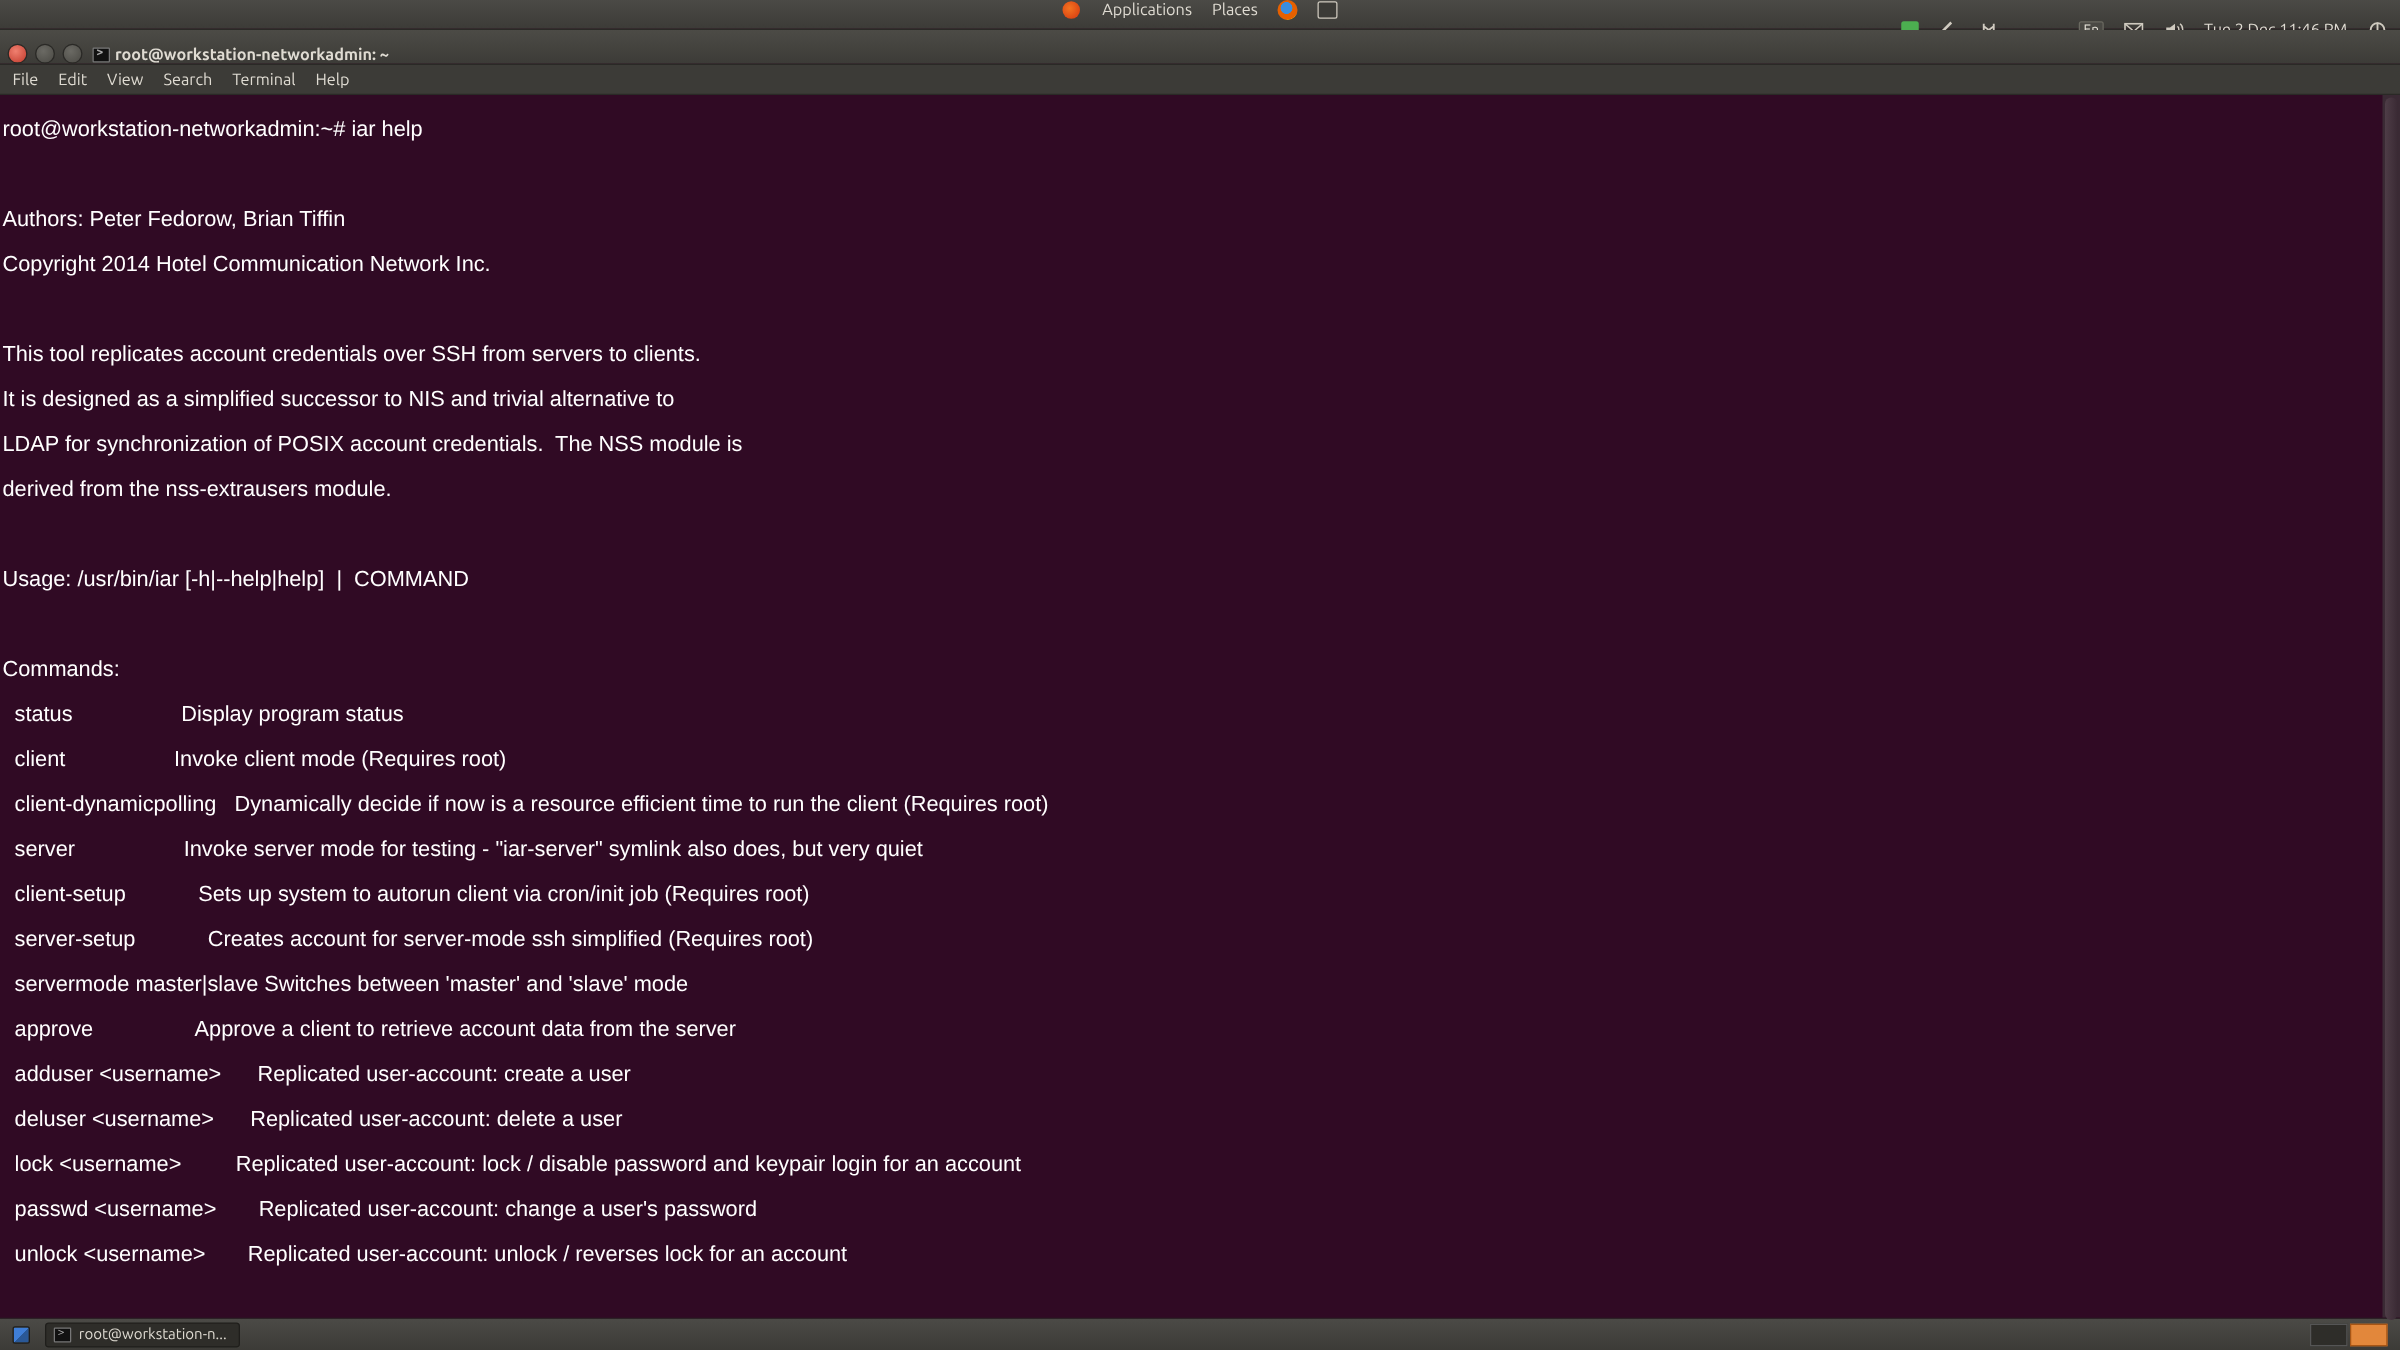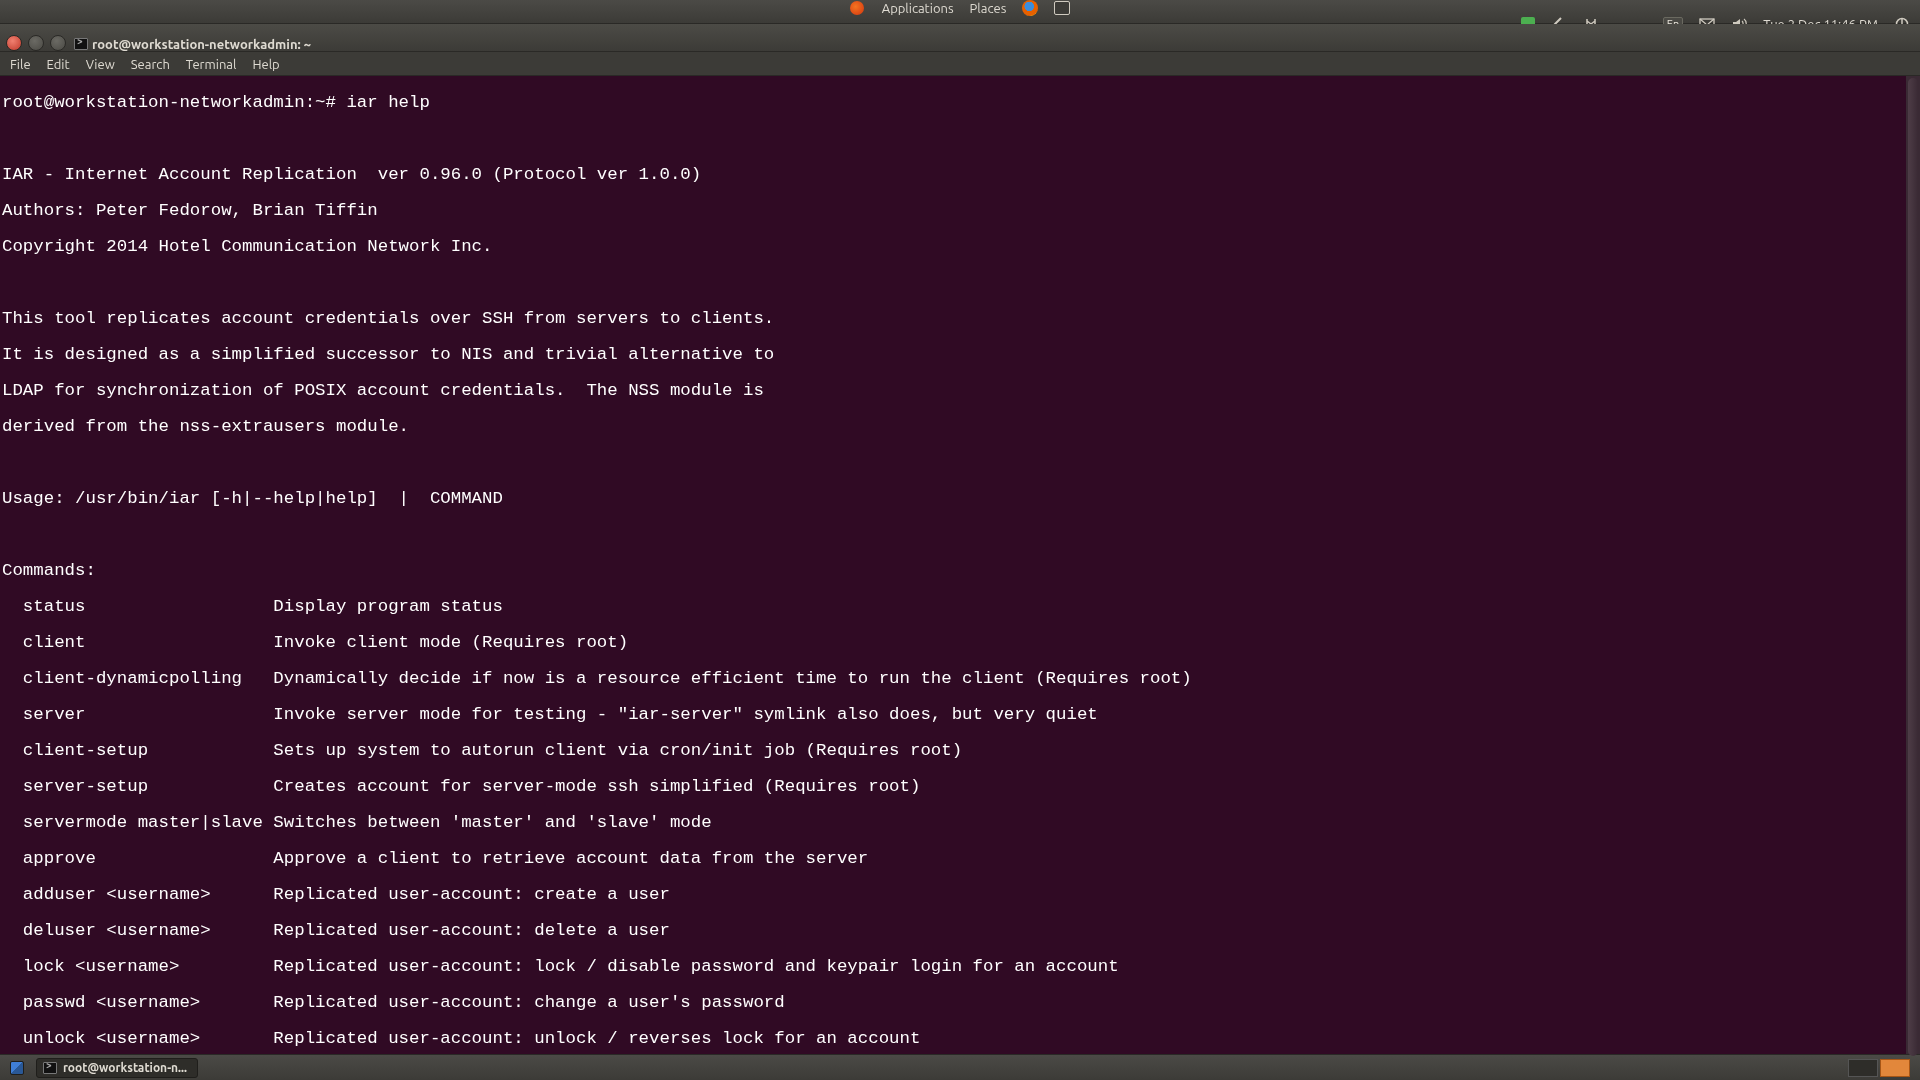--- a/index.html
+++ b/index.html
@@ -67,21 +67,21 @@
     padding: 0 2px;
     border-bottom: 1px solid #2a2926;
   }
   .menubar .menu-item { padding: 0 8px; height: 100%; display: flex; align-items: center; cursor: default; }
 
   
   .terminal-wrap { flex: 1; position: relative; background: #300a24; }
   .terminal {
     position: absolute; inset: 0;
     padding: 0 2px;
-    font-family: Liberation Mono, monospace;
+    font-family: Liberation Sans, sans-serif;
     font-size: 17.4px; line-height: 18px;
     color: #ffffff;
     white-space: pre;
     overflow: hidden;
   }
   .terminal .line { white-space: pre; }
   .cmd-row { display: flex; }
   .scrollbar-track {
     position: absolute; right: 0; top: 0; bottom: 0; width: 14px;
     background: #3a2a34;
@@ -100,21 +100,21 @@
     color: #dfdbd2;
     display: flex; align-items: center;
     font-size: 12px;
     padding: 0 4px;
     border-top: 1px solid #2a2926;
   }
   .task-button {
     display: flex; align-items: center; gap: 6px;
     background: #2e2d29; border: 1px solid #1f1e1b;
     padding: 1px 10px 1px 6px; border-radius: 3px;
-    margin-left: 6px; height: 20px; font-weight: bold;
+    margin-left: 6px; height: 20px;
   }
   .term-mini {
     width: 14px; height: 12px;
     background: #111; border: 1px solid #777; border-radius: 1px;
     position: relative;
   }
   .term-mini::after { content: ">"; position: absolute; left: 2px; top: -3px; font-size: 10px; color: #aaa; }
   .ws-switcher {
     margin-left: auto; display: flex; gap: 2px; margin-right: 6px;
   }
@@ -200,21 +200,20 @@
   <div class="menu-item">View</div>
   <div class="menu-item">Search</div>
   <div class="menu-item">Terminal</div>
   <div class="menu-item">Help</div>
 </div>
 
 <div class="terminal-wrap">
   <div class="terminal">
 <div class="cmd-row"><span>root@workstation-networkadmin:~# </span><span>iar help</span></div>
 <div class="line"> </div>
-<div class="line">IAR - Internet Account Replication  ver 0.96.0 (Protocol ver 1.0.0)</div>
 <div class="line">Authors: Peter Fedorow, Brian Tiffin</div>
 <div class="line">Copyright 2014 Hotel Communication Network Inc.</div>
 <div class="line"> </div>
 <div class="line">This tool replicates account credentials over SSH from servers to clients.</div>
 <div class="line">It is designed as a simplified successor to NIS and trivial alternative to</div>
 <div class="line">LDAP for synchronization of POSIX account credentials.  The NSS module is</div>
 <div class="line">derived from the nss-extrausers module.</div>
 <div class="line"> </div>
 <div class="line">Usage: /usr/bin/iar [-h|--help|help]  |  COMMAND</div>
 <div class="line"> </div>

